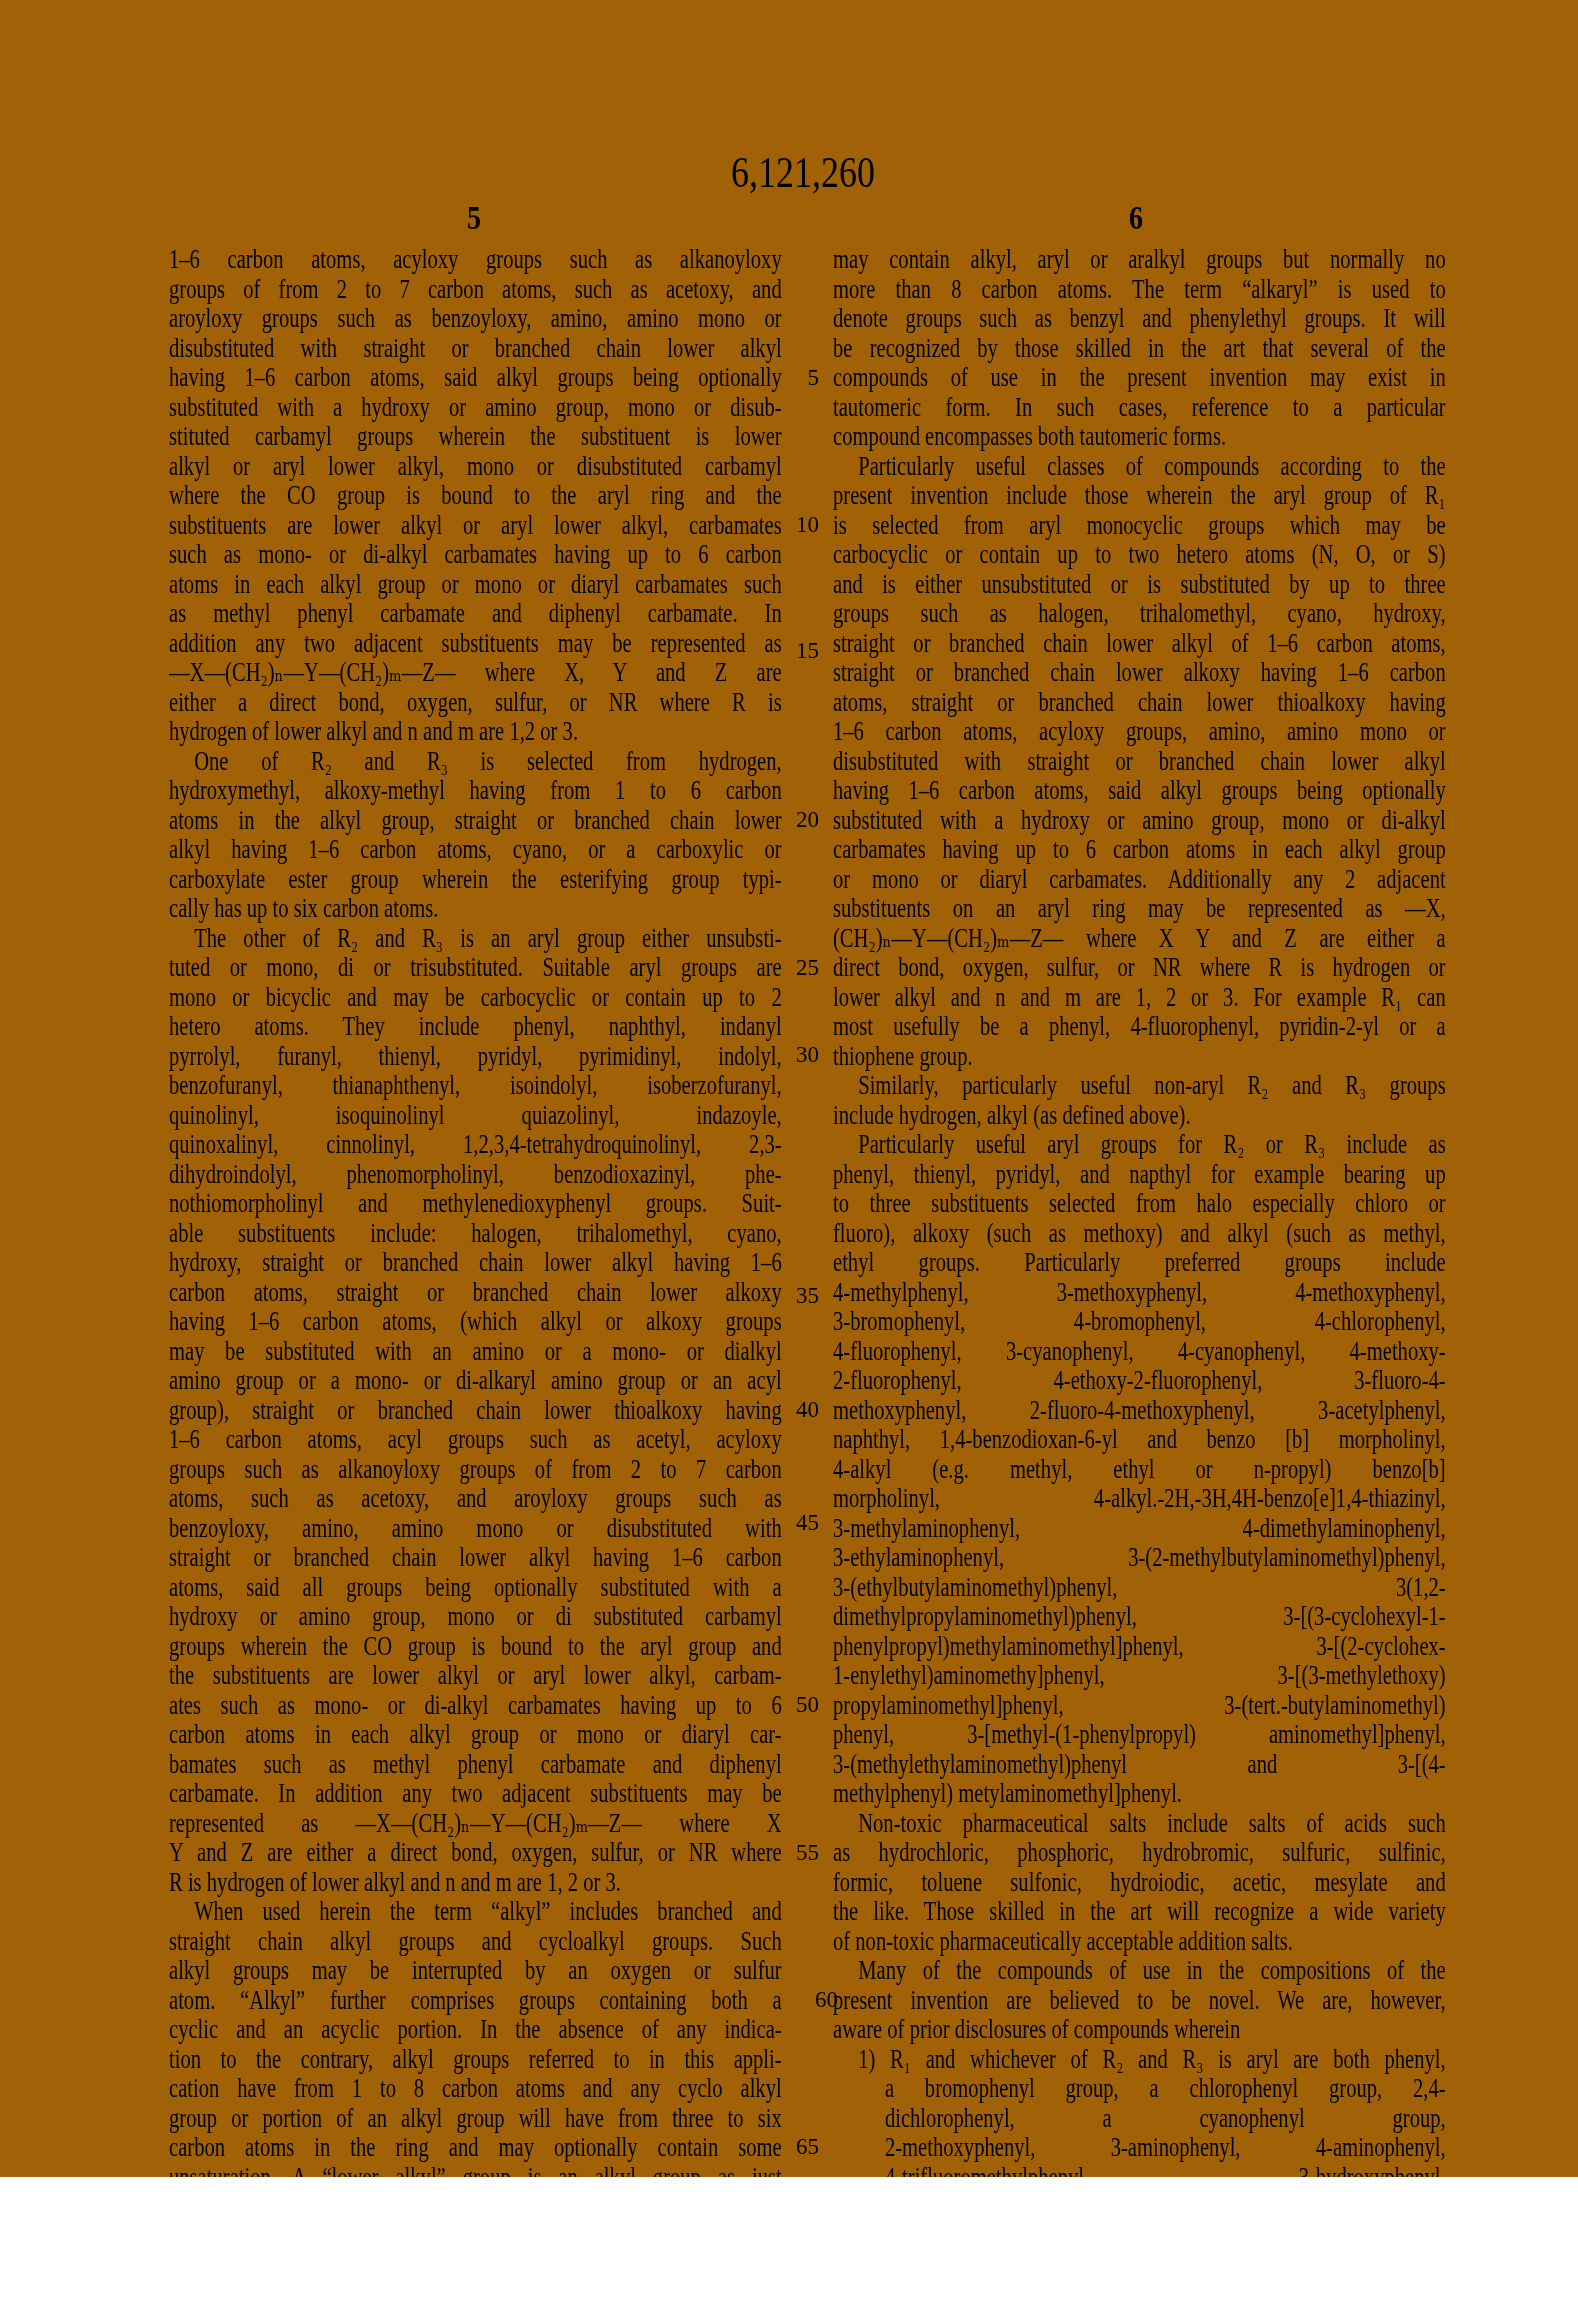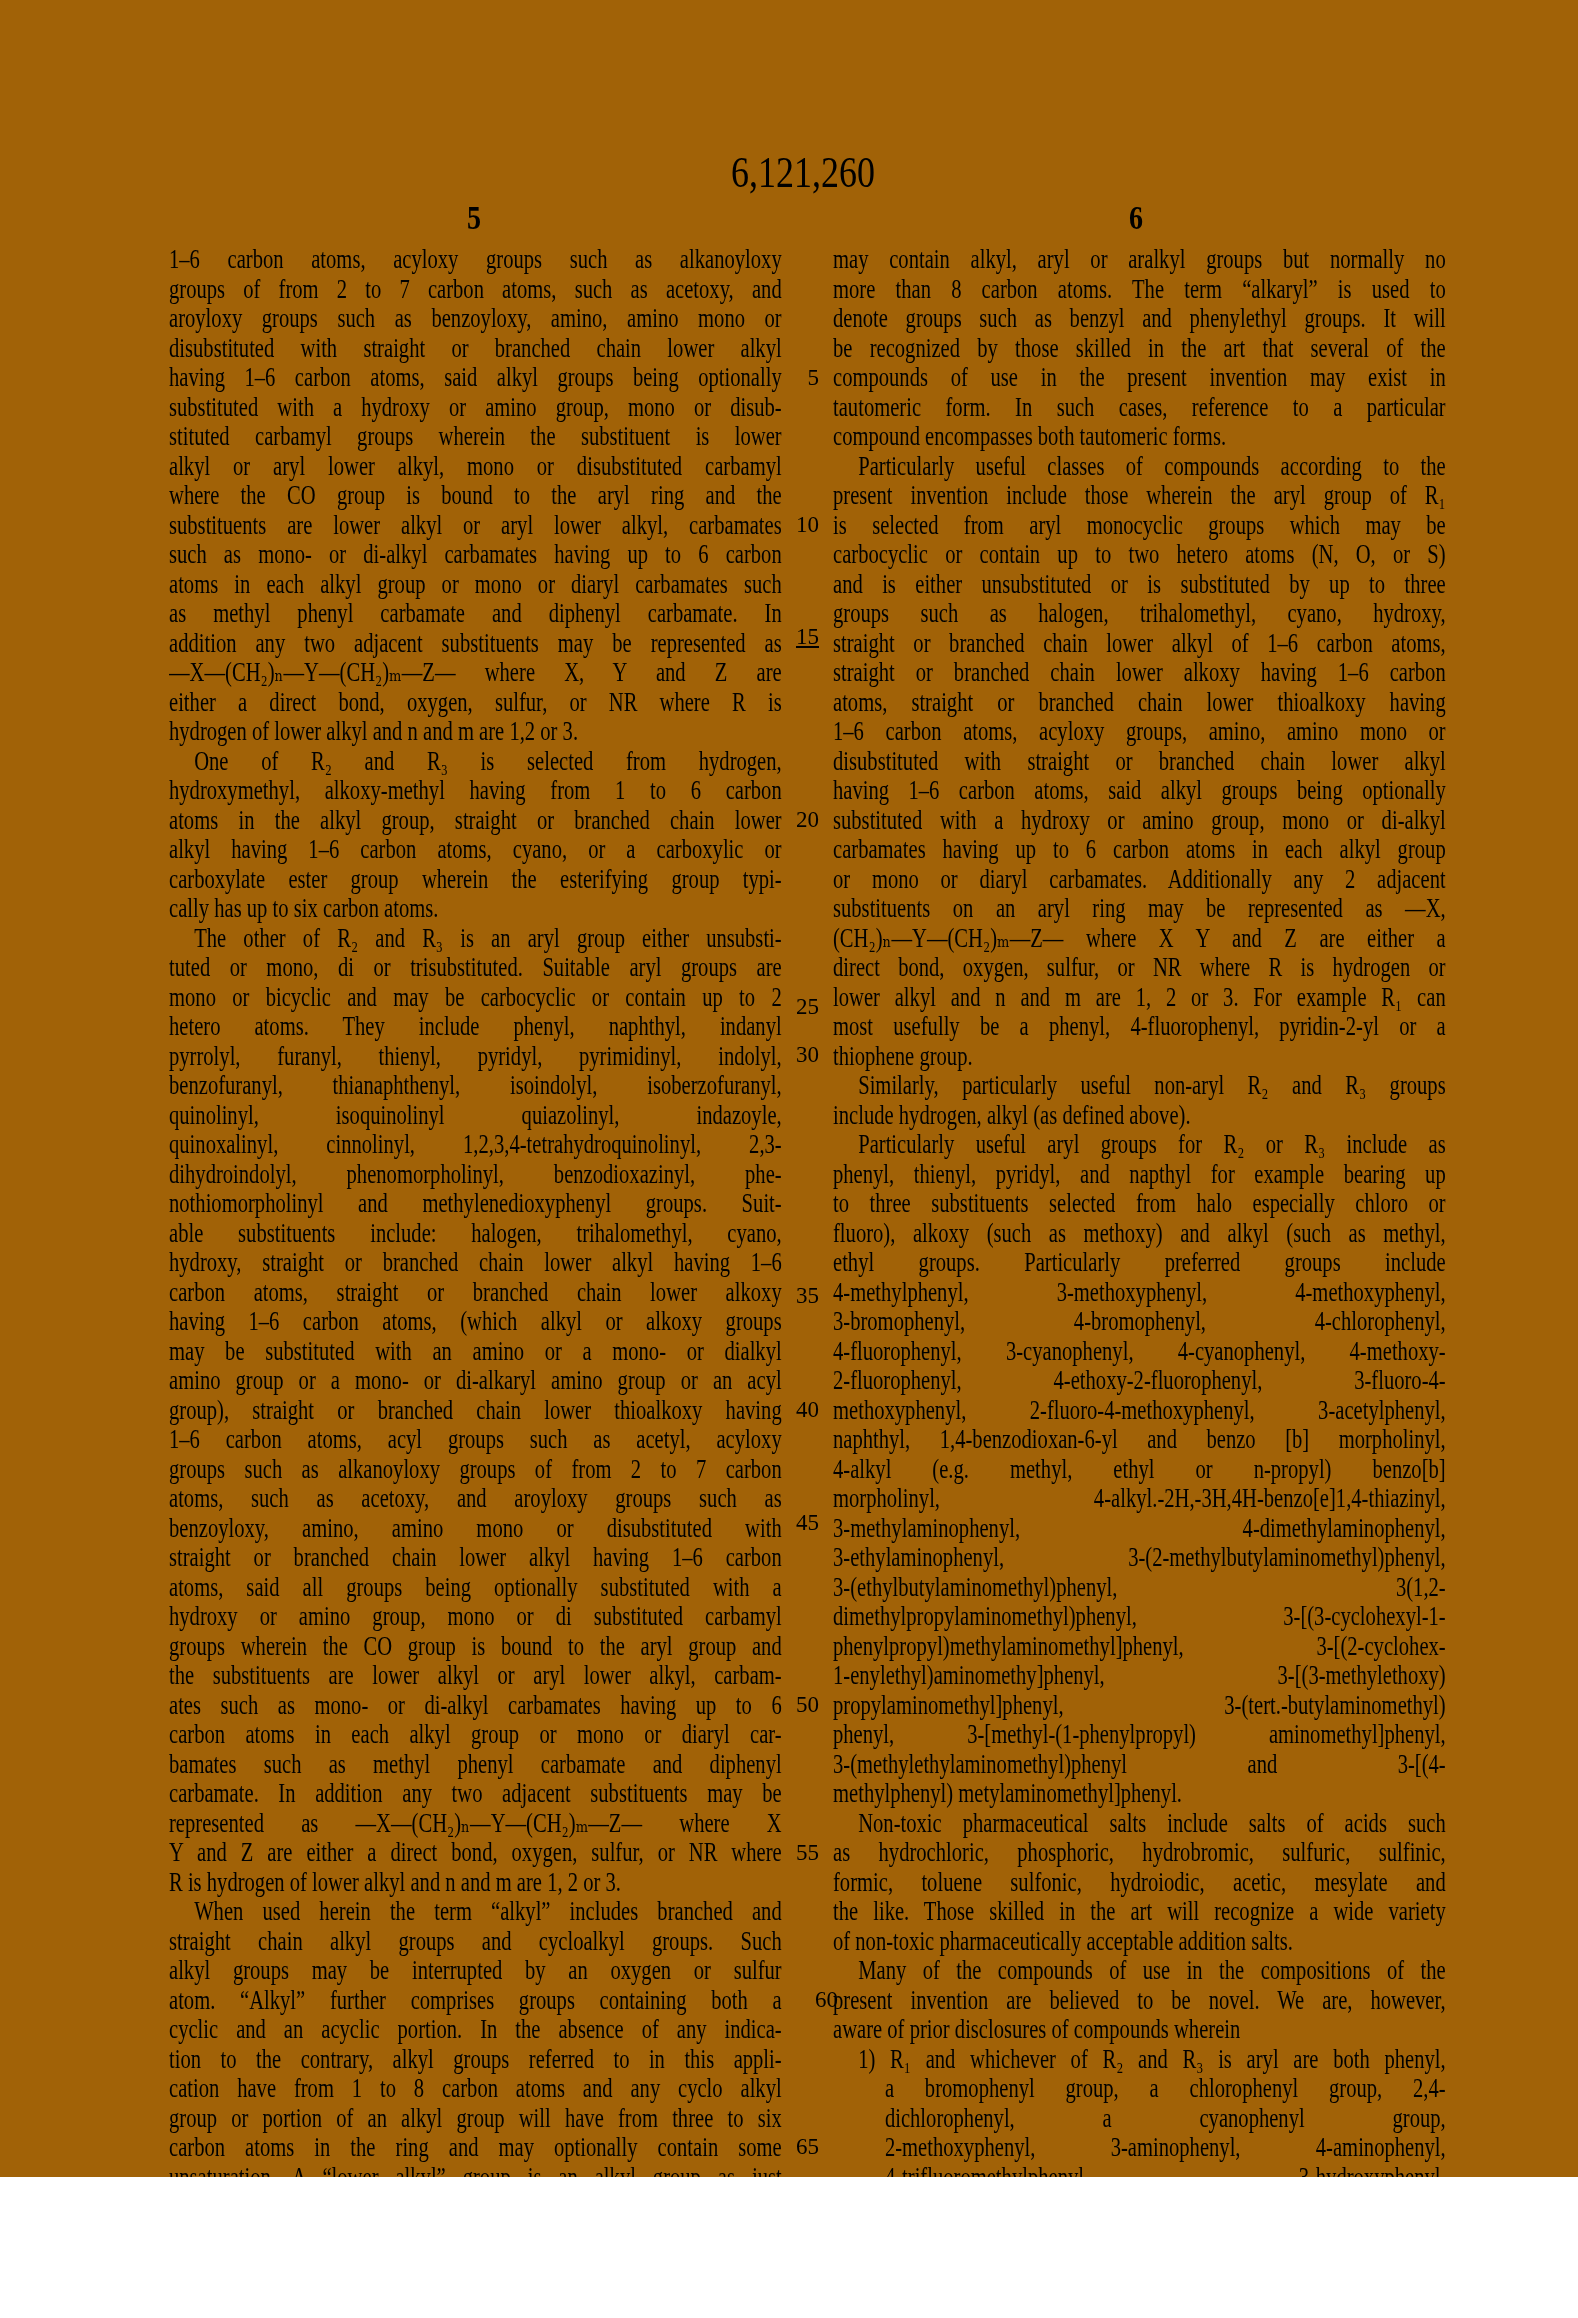--- a/index.html
+++ b/index.html
@@ -143,23 +143,23 @@
         <div class="line j">group or portion of an alkyl group will have from three to six</div>
         <div class="line j">carbon atoms in the ring and may optionally contain some</div>
         <div class="line j">unsaturation. A “lower alkyl” group is an alkyl group as just</div>
         <div class="line j">defined containing up to six carbon atoms. “Acyl” groups</div>
       </div>
   </div>
 
   <div class="gutter">
       <div class="gutter-num" style="top: 363px;">5</div>
       <div class="gutter-num" style="top: 510px;">10</div>
-      <div class="gutter-num" style="top: 622px; text-decoration: underline;">15</div>
+      <div class="gutter-num" style="top: 636px;">15</div>
       <div class="gutter-num" style="top: 805px;">20</div>
-      <div class="gutter-num" style="top: 992px; font-family: Liberation Serif, serif;">25</div>
+      <div class="gutter-num" style="top: 953px; font-family: Liberation Serif, serif;">25</div>
       <div class="gutter-num" style="top: 1040px;">30</div>
       <div class="gutter-num" style="top: 1248px; margin-top: 33px;">35</div>
       <div class="gutter-num" style="top: 1395px;">40</div>
       <div class="gutter-num" style="top: 1508px;">45</div>
       <div class="gutter-num" style="top: 1690px;">50</div>
       <div class="gutter-num" style="top: 1838px;">55</div>
       <div class="gutter-num" style="top: 1985px; margin-left: 19px;">60</div>
       <div class="gutter-num" style="top: 2132px;">65</div>
     </div>
 

